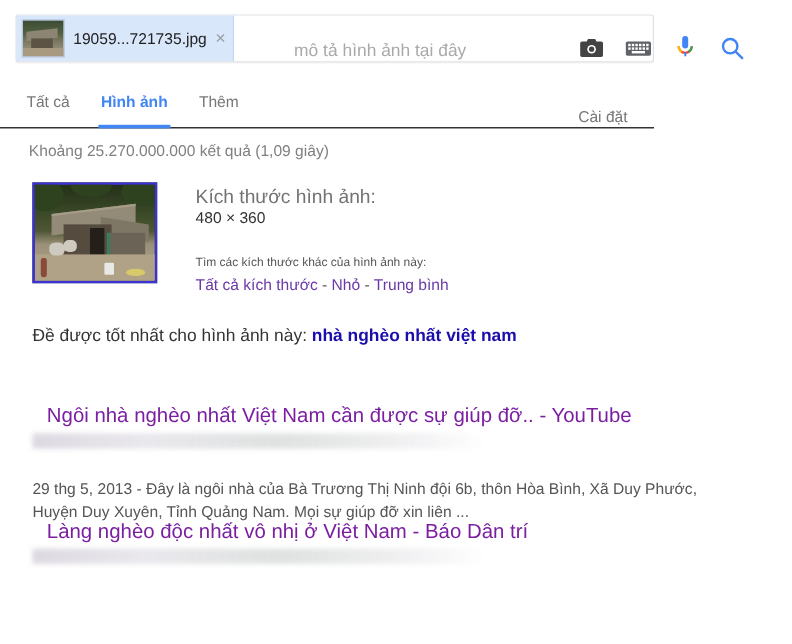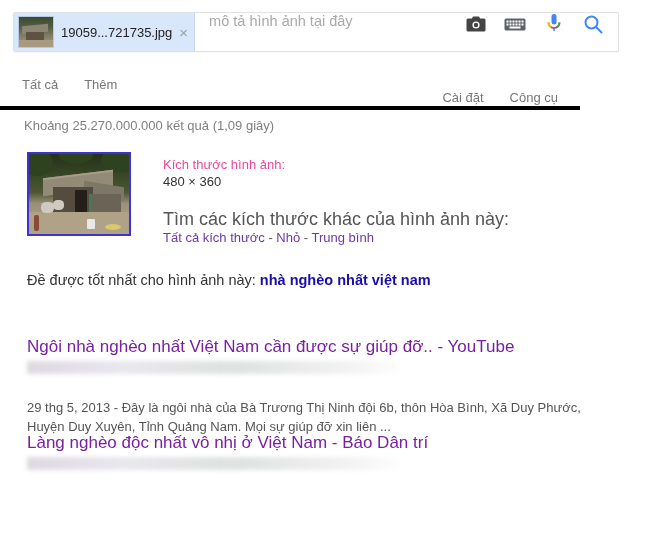--- a/index.html
+++ b/index.html
@@ -14,29 +14,30 @@
     color: #222;
     overflow: hidden;
     position: relative;
   }
 
   
   .searchbar-wrap {
     position: absolute;
     left: 13px;
     top: 12px;
-    width: 606px;
+    width: 532px;
     height: 40px;
     border: 1px solid #dfe1e5;
     border-radius: 2px;
     background: #fff;
     box-sizing: border-box;
     display: flex;
-    align-items: flex-start;
+    align-items: flex-end;
     box-shadow: 0 1px 1px rgba(0,0,0,0.03);
+    gap: 36px;
   }
   .file-chip {
     display: flex;
     align-items: center;
     background: #d9e7fb;
     border-right: 1px solid #c6d8f2;
     padding: 0 6px 0 4px;
     height: 100%;
     box-sizing: border-box;
     max-width: 190px;
@@ -110,22 +111,21 @@
     cursor: pointer;
   }
 
   
   .tabbar {
     position: absolute;
     left: 0;
     top: 70px;
     width: 545px;
     height: 36px;
-    border-bottom: 4px solid #000000;
-    padding-left: 35px;
+    border-bottom: 1px solid #000000;
   }
   .tabs-left {
     position: absolute;
     left: 22px;
     top: 0;
     display: flex;
     gap: 26px;
     height: 36px;
   }
   .tabs-right {
@@ -259,31 +259,31 @@
     left: 5px; bottom: 3px;
     width: 5px; height: 16px;
     background: #8a4a3a;
     border-radius: 2px;
   }
   .info-text {
     margin-left: 32px;
     padding-top: 4px;
   }
   .info-label {
-    font-size: 13px;
-    color: #ec4899;
+    font-size: 16px;
+    color: #737373;
     line-height: 17px;
   }
   .info-dims {
     font-size: 13px;
     color: #333;
     line-height: 17px;
   }
   .info-other {
-    font-size: 18px;
+    font-size: 10px;
     color: #555;
     margin-top: 21px;
     line-height: 17px;
   }
   .size-links {
     font-size: 13px;
     line-height: 17px;
     margin-top: 1px;
   }
   .size-links a {
@@ -314,20 +314,21 @@
     left: 27px;
     width: 600px;
   }
   .result-title {
     font-size: 17px;
     color: #7b1fa2;
     text-decoration: none;
     line-height: 22px;
     cursor: pointer;
     display: inline-block;
+    margin-left: 12px;
   }
   .result-url {
     height: 13px;
     margin-top: 3px;
     background: linear-gradient(to right,
         rgba(215,210,220,0.85) 0%,
         rgba(228,226,232,0.8) 25%,
         rgba(212,216,214,0.75) 55%,
         rgba(235,233,236,0.6) 85%,
         rgba(255,255,255,0) 100%);
@@ -399,25 +400,25 @@
         <circle cx="8.5" cy="8.5" r="6" fill="none" stroke="#4285f4" stroke-width="2"></circle>
         <line x1="13" y1="13" x2="18.5" y2="18.5" stroke="#4285f4" stroke-width="2" stroke-linecap="round"></line>
       </svg>
     </span>
   </div>
 </div>
 
 <div class="tabbar">
   <div class="tabs-left">
     <div class="tab">Tất cả</div>
+    <div class="tab active">Hình ảnh</div>
     <div class="tab">Thêm</div>
   </div>
   <div class="tabs-right">
     <div class="tab">Cài đặt</div>
-    <div class="tab">Công cụ</div>
   </div>
 </div>
 
 <div class="stats">Khoảng 25.270.000.000 kết quả (1,09 giây)</div>
 
 <div class="imginfo">
   <div class="thumb">
     <div class="tree-bg"></div>
     <div class="leaf" style="left:-6px;top:-4px;width:30px;height:26px;"></div>
     <div class="leaf" style="left:72px;top:-6px;width:36px;height:24px;"></div>

